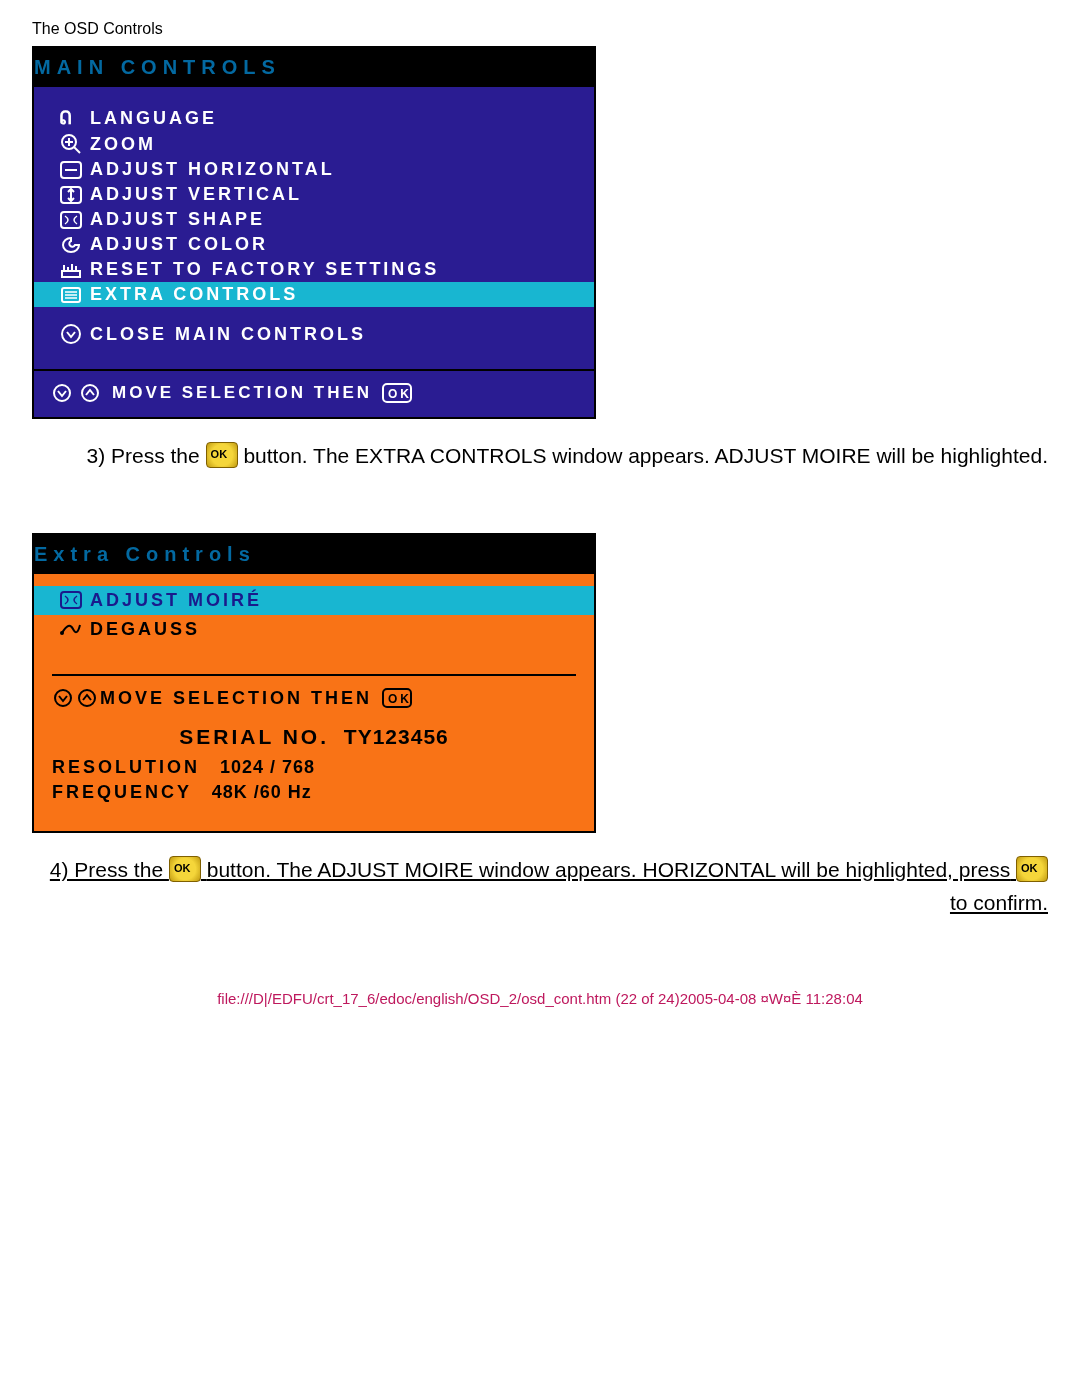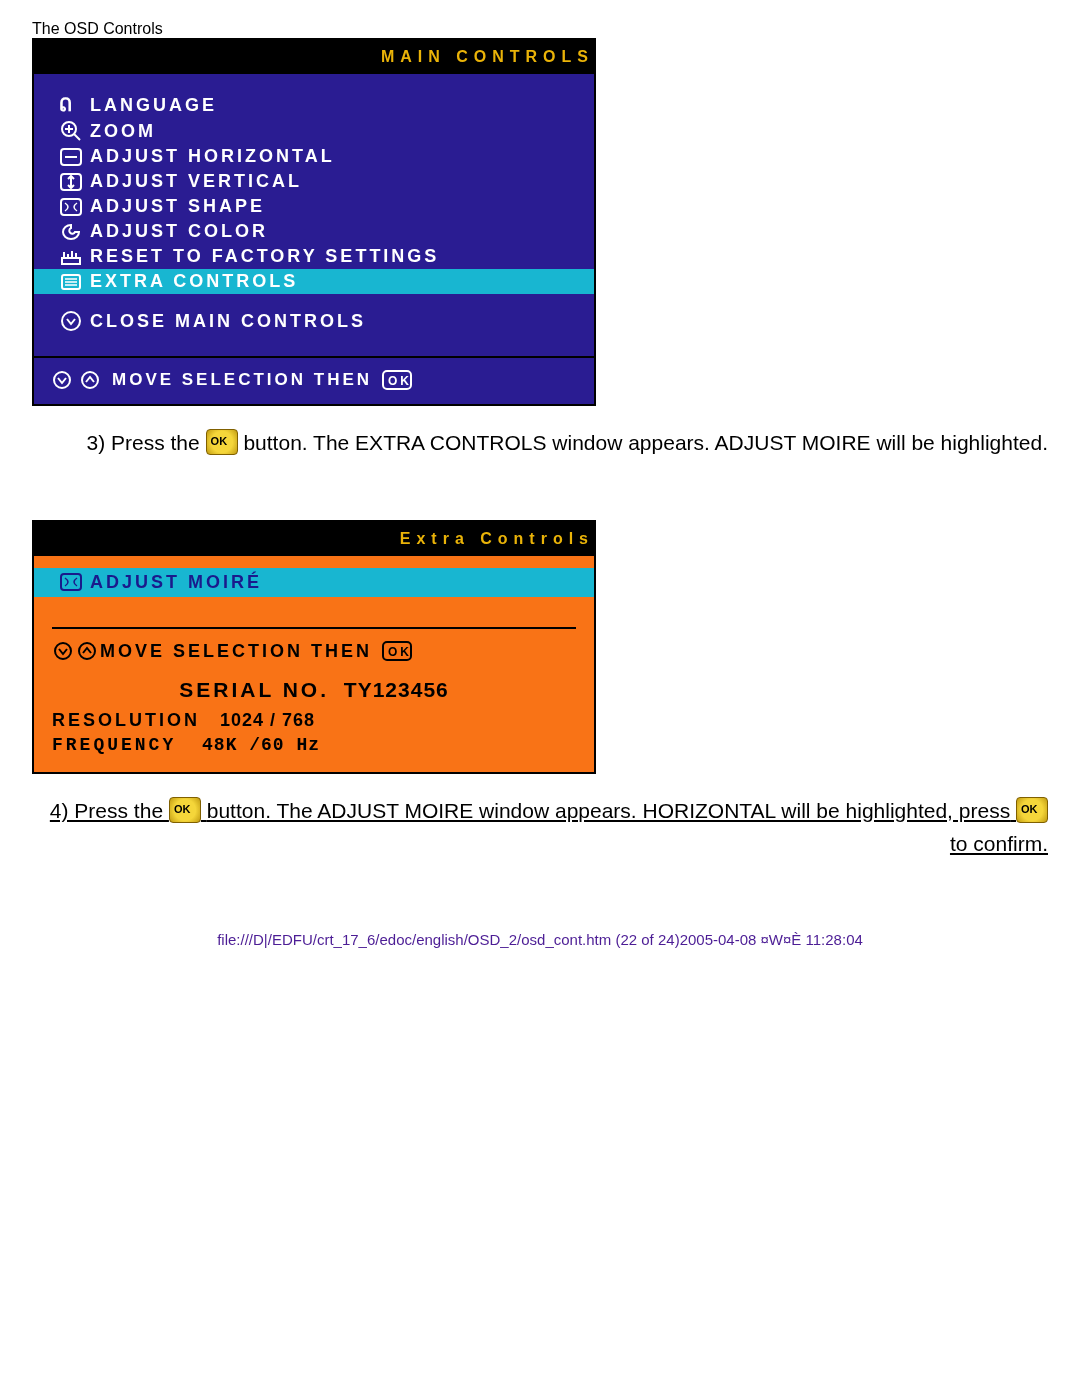--- a/index.html
+++ b/index.html
@@ -8,34 +8,34 @@
     margin: 0;
     padding: 0;
     width: 1080px;
   }
   .page {
     padding: 20px 32px 0 32px;
   }
   .header {
     font-size: 16px;
     color: #000;
-    margin-bottom: 0;
+    margin-bottom: 8px;
   }
   .panel {
     border: 2px solid #000;
     width: 560px;
     margin-bottom: 20px;
   }
   .panel-title {
     background: #000;
-    color: #eab308;
-    text-align: right;
+    color: #0369a1;
+    text-align: left;
     font-weight: bold;
     letter-spacing: 6px;
-    font-size: 16px;
+    font-size: 20px;
     padding: 8px 0;
   }
   .panel-body-blue {
     background: #2a1c92;
     padding: 18px 0 8px 0;
   }
   .menu-row {
     display: flex;
     align-items: center;
     padding: 2px 0 2px 18px;
@@ -141,21 +141,21 @@
     position: absolute;
     top: 3px; left: 4px;
     font-size: 11px;
     font-weight: bold;
     color: #000;
     letter-spacing: 0;
   }
   .footer-path {
     text-align: center;
     font-size: 15px;
-    color: #4c1d95;
+    color: #be185d;
     margin-top: 70px;
     margin-bottom: 10px;
   }
   svg { display: block; }
 </style>
 </head>
 <body>
 
 <div class="page">
   <div class="header">The OSD Controls</div>
@@ -299,20 +299,29 @@
       <div class="menu-row-w selected">
         <span class="icon">
           <svg width="24" height="20">
               <rect x="2" y="2" width="20" height="16" rx="3" stroke="#1a1a8c" stroke-width="2" fill="none"></rect>
               <path d="M6 6 Q12 10 6 14 M18 6 Q12 10 18 14" stroke="#1a1a8c" stroke-width="1.5" fill="none"></path>
             </svg>
         </span>
         <span>ADJUST MOIRÉ</span>
       </div>
 
+      <div class="menu-row-w">
+        <span class="icon">
+          <svg width="24" height="20">
+              <path d="M3 14 Q10 2 14 10 Q18 18 21 6" stroke="#000" stroke-width="2" fill="none"></path>
+              <circle cx="3" cy="14" r="2" fill="#000"></circle>
+            </svg>
+        </span>
+        <span>DEGAUSS</span>
+      </div>
 
       <div style="height:20px"></div>
 
 
       <div class="hr"></div>
 
       <div class="menu-row-w" style="padding-top:8px;padding-bottom:10px;">
         <span class="icon" style="width:22px;flex:0 0 22px;">
           <svg width="20" height="20">
               <circle cx="10" cy="10" r="8" stroke="#000" stroke-width="2" fill="none"></circle>
@@ -335,21 +344,21 @@
       </div>
 
       <div class="serial-line">
         <span>SERIAL NO.</span>
         <span style="letter-spacing:1px;margin-left:6px;">TY123456</span>
       </div>
       <div class="info-line">
         <span>RESOLUTION</span>
         <span class="val">1024 / 768</span>
       </div>
-      <div class="info-line" style="padding-bottom:17px;font-family:Liberation Mono, monospace;">
+      <div class="info-line" style="padding-bottom:28px;">
         <span>FREQUENCY</span>
         <span class="val">48K /60 Hz</span>
       </div>
     </div>
   </div>
 
   <div class="body-text" style="margin-bottom:10px;text-decoration:underline;">
     <span>4) Press the </span>
     <span class="inline-ok"></span>
     <span> button. The ADJUST MOIRE window appears. HORIZONTAL will be highlighted, press</span>

